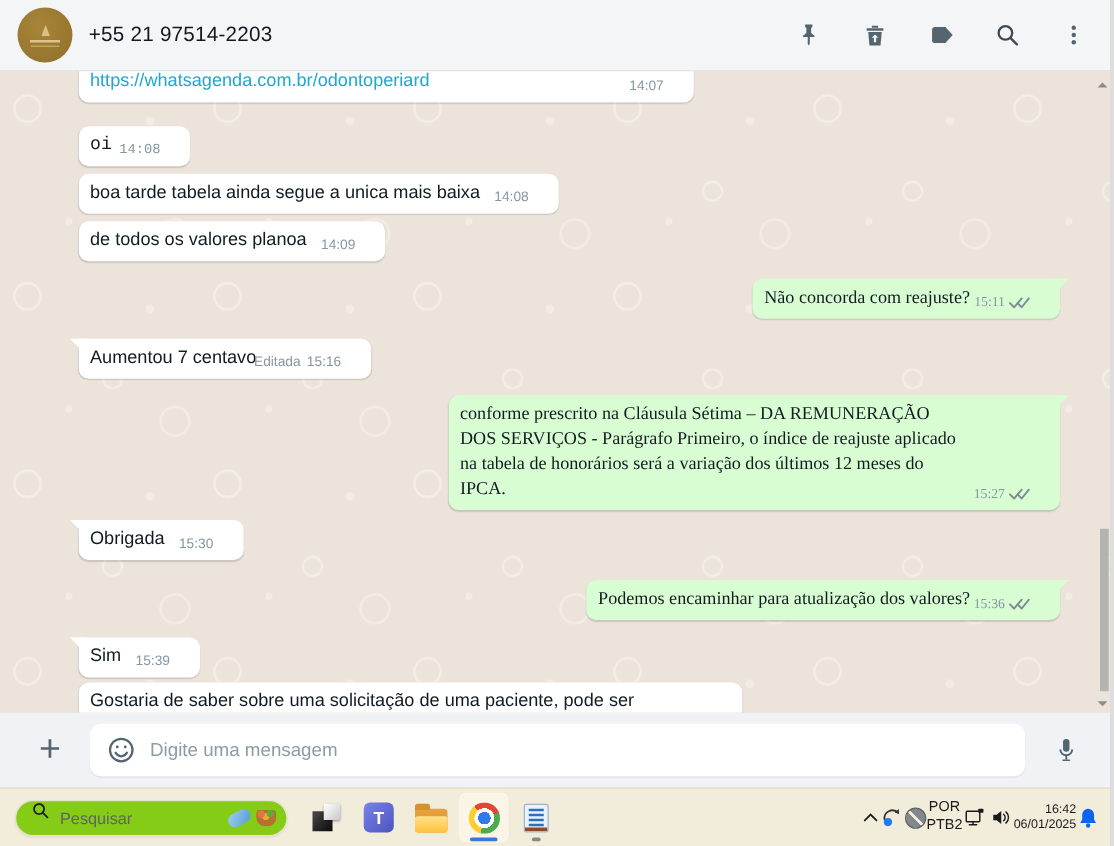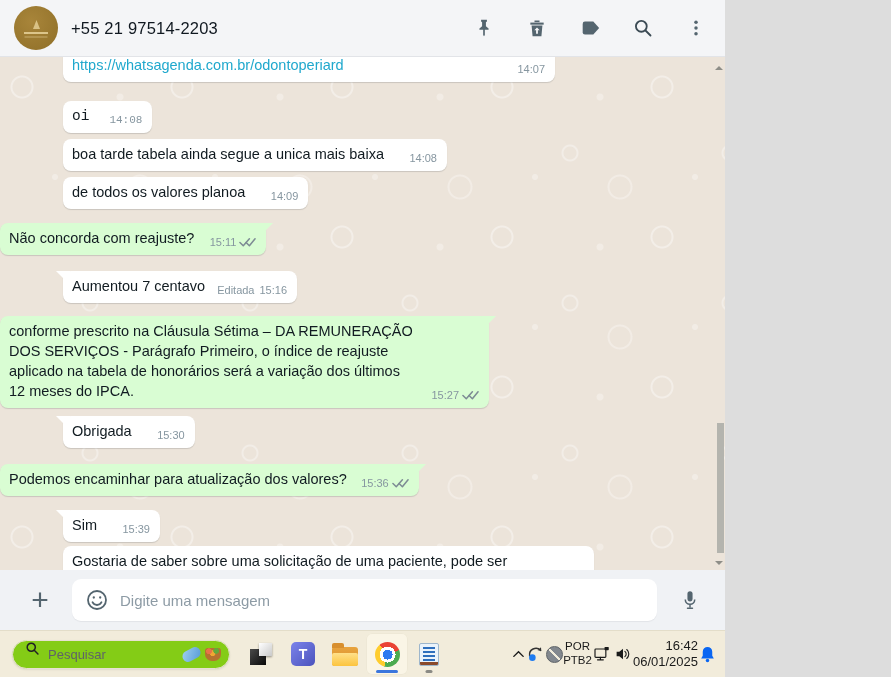--- a/index.html
+++ b/index.html
@@ -1,17 +1,17 @@
 <!DOCTYPE html>
 <html><head>
 <meta charset="utf-8">
 <style>
   * { margin:0; padding:0; box-sizing:border-box; }
   body { font-family:"Liberation Sans", sans-serif; background:#ddd; }
-  .app { width:725px; height:677px; position:relative; overflow:hidden; background:#ece4da; display:flex; flex-direction:column; }
+  .app { width:888px; height:677px; position:relative; overflow:hidden; background:#ece4da; display:flex; flex-direction:column; }
 
   
   .chat-header { height:57px; flex:0 0 57px; background:#f4f5f7; border-bottom:1px solid #e2e4e8; display:flex; align-items:center; padding:0 18px 0 14px; }
   .avatar { width:44px; height:44px; border-radius:50%; background:radial-gradient(circle at 40% 35%, #a8853a, #8f6f28); position:relative; flex:0 0 44px; cursor:pointer; }
   .avatar::before { content:""; position:absolute; left:50%; top:14px; width:7px; height:9px; margin-left:-3px; background:rgba(235,215,160,.75); clip-path:polygon(50% 0,100% 100%,0 100%); }
   .avatar::after { content:""; position:absolute; left:50%; top:26px; width:24px; height:2px; margin-left:-12px; background:rgba(235,215,160,.8); box-shadow:0 4px 0 -0.5px rgba(235,215,160,.55); }
   .phone { margin-left:13px; font-size:16.5px; color:#101820; letter-spacing:.2px; }
   .hdr-icons { margin-left:auto; display:flex; align-items:center; gap:31px; }
   .hicon { width:22px; height:22px; display:flex; align-items:center; justify-content:center; cursor:pointer; }
   .hicon svg { display:block; }
@@ -22,26 +22,26 @@
       radial-gradient(circle at 22px 30px, rgba(255,255,255,0) 9px, rgba(255,255,255,.38) 10px, rgba(255,255,255,.38) 11px, rgba(255,255,255,0) 12px),
       radial-gradient(circle at 90px 96px, rgba(255,255,255,0) 6px, rgba(255,255,255,.34) 7px, rgba(255,255,255,.34) 8px, rgba(255,255,255,0) 9px),
       radial-gradient(circle at 120px 40px, rgba(255,255,255,.3) 3px, rgba(255,255,255,0) 4px),
       radial-gradient(circle at 55px 120px, rgba(255,255,255,.3) 2.5px, rgba(255,255,255,0) 3.5px),
       radial-gradient(circle at 140px 130px, rgba(255,255,255,0) 10px, rgba(255,255,255,.3) 11px, rgba(255,255,255,.3) 12px, rgba(255,255,255,0) 13px);
     background-size:160px 150px;
   }
   .stream { position:absolute; inset:0; display:flex; flex-direction:column; overflow:hidden; padding-bottom:8px; }
   .row { display:flex; width:100%; }
   .row.in  { justify-content:flex-start; padding-left:63px; }
-  .row.out { padding-right:69px; }
+  .row.out { justify-content:flex-end; padding-right:40px;font-family:Liberation Serif, serif; }
   .bubble { position:relative; max-width:560px; background:#fff; border-radius:8px;
             box-shadow:0 1px 1px rgba(11,20,26,.15); padding:5px 9px 7px 9px;
             font-size:14.5px; line-height:20px; color:#111b21; cursor:pointer; }
   .out .bubble { background:#d9fdd3; }
-  .meta { position:absolute; right:10px; bottom:3px; display:flex; align-items:center; gap:3px;
+  .meta { position:absolute; right:24px; bottom:3px; display:flex; align-items:center; gap:3px;
           font-size:11px; color:#8696a0; white-space:nowrap; }
   .meta .edit { margin-right:2px; }
   .pr-t  { padding-right:63px; }
   .pr-tt { padding-right:72px; }
   .pr-e  { padding-right:92px; }
   .link-text { color:#1fa8cd; text-decoration:none; word-break:break-all; cursor:pointer; }
   .tail-in::before, .tail-out::before { content:""; position:absolute; top:0; width:0; height:0; border:7px solid transparent; }
   .tail-in::before  { left:-7px;  border-top-color:#fff;     border-right-color:#fff; }
   .tail-out::before { right:-7px; border-top-color:#d9fdd3;  border-left-color:#d9fdd3; }
   .m0 { margin-top:-7px; width:492px; }
@@ -94,21 +94,21 @@
       background:radial-gradient(circle, #2f7af0 0 5px, #fff 5px 8px, rgba(0,0,0,0) 8px),
                  conic-gradient(from -40deg, #ea4335 0 110deg, #4cab50 110deg 235deg, #ffcd2e 235deg 360deg); }
   .ic-notes { width:20px; height:23px; border-radius:2px; background:#eaf3fb; border:1px solid #9db6cc; position:relative; overflow:hidden; }
   .ic-notes i { position:absolute; left:3px; right:3px; height:2px; background:#2e6fbd; }
   .ic-notes i:nth-child(1){top:3px;} .ic-notes i:nth-child(2){top:7px;} .ic-notes i:nth-child(3){top:11px;} .ic-notes i:nth-child(4){top:15px;}
   .ic-notes::after { content:""; position:absolute; left:0; right:0; bottom:0; height:3px; background:#8a4a2b; }
 
   .tray { margin-left:auto; display:flex; align-items:center; }
   .tray-btn { display:flex; align-items:center; justify-content:center; cursor:pointer; }
   .lang { font-size:11.5px; line-height:1.2; color:#1a1a1a; text-align:center; cursor:pointer; }
-  .clock { font-size:13px; line-height:1.25; color:#1a1a1a; text-align:right; cursor:pointer; }
+  .clock { font-size:10px; line-height:1.25; color:#1a1a1a; text-align:right; cursor:pointer; }
   .ban { width:17px; height:17px; border-radius:50%; background:linear-gradient(45deg, #83888e 44%, #f2ecdb 44% 56%, #83888e 56%); border:1.5px solid #5c6166; }
 </style>
 </head>
 <body>
 
 <div class="app">
 
   <div class="chat-header">
     <div class="avatar"></div>
     <div class="phone">+55 21 97514-2203</div>

